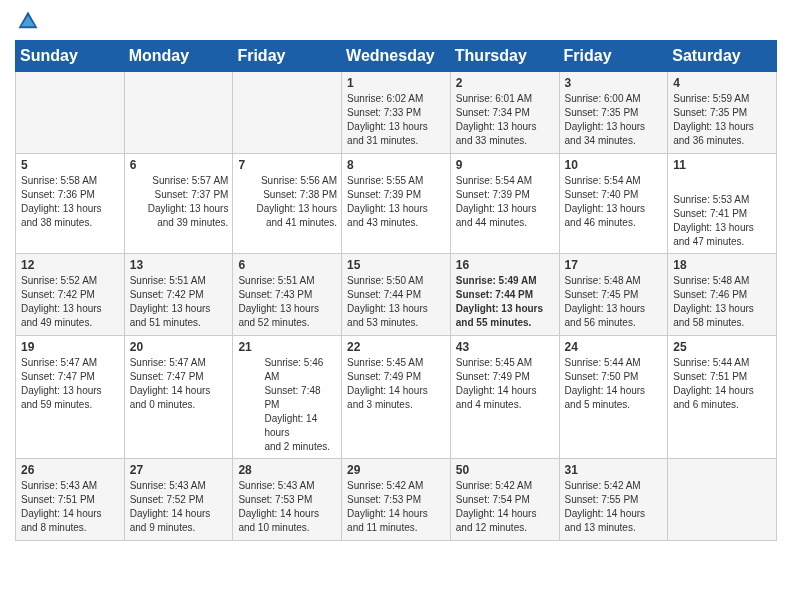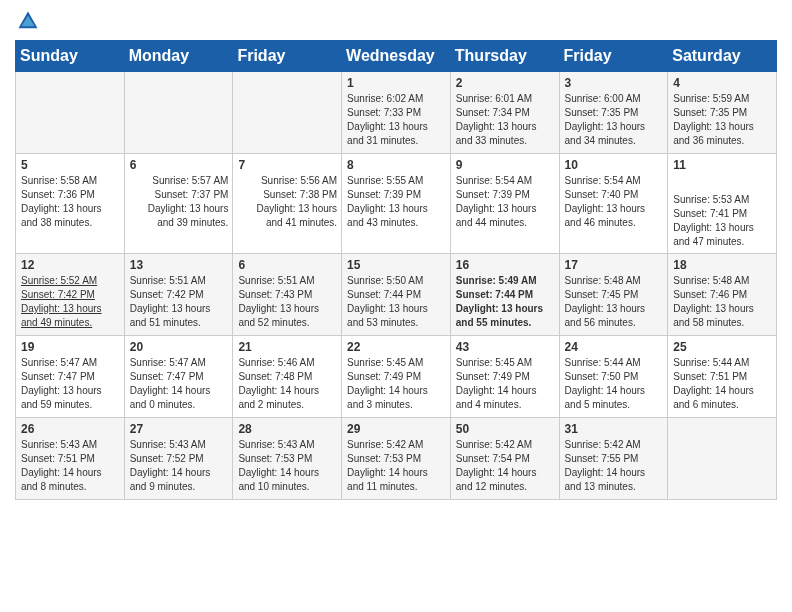--- a/index.html
+++ b/index.html
@@ -209,21 +209,21 @@
           <span class="day-num">11</span>
           <div class="day-info" style="white-space: pre-line; margin-top: 21px;">Sunrise: 5:53 AM
 Sunset: 7:41 PM
 Daylight: 13 hours
 and 47 minutes.</div>
         </td>
       </tr>
       <tr>
         <td>
           <span class="day-num">12</span>
-          <div class="day-info" style="white-space: pre-line; text-decoration: underline;">Sunrise: 5:52 AM
+          <div class="day-info" style="white-space: pre-line;">Sunrise: 5:52 AM
 Sunset: 7:42 PM
 Daylight: 13 hours
 and 49 minutes.</div>
         </td>
         <td>
           <span class="day-num">13</span>
           <div class="day-info" style="white-space: pre-line;">Sunrise: 5:51 AM
 Sunset: 7:42 PM
 Daylight: 13 hours
 and 51 minutes.</div>
@@ -274,21 +274,21 @@
         </td>
         <td>
           <span class="day-num">20</span>
           <div class="day-info" style="white-space: pre-line;">Sunrise: 5:47 AM
 Sunset: 7:47 PM
 Daylight: 14 hours
 and 0 minutes.</div>
         </td>
         <td>
           <span class="day-num">21</span>
-          <div class="day-info" style="white-space: pre-line;">Sunrise: 5:46 AM
+          <div class="day-info" style="white-space: pre-line; margin-left: 26px;">Sunrise: 5:46 AM
 Sunset: 7:48 PM
 Daylight: 14 hours
 and 2 minutes.</div>
         </td>
         <td>
           <span class="day-num">22</span>
           <div class="day-info" style="white-space: pre-line;">Sunrise: 5:45 AM
 Sunset: 7:49 PM
 Daylight: 14 hours
 and 3 minutes.</div>

